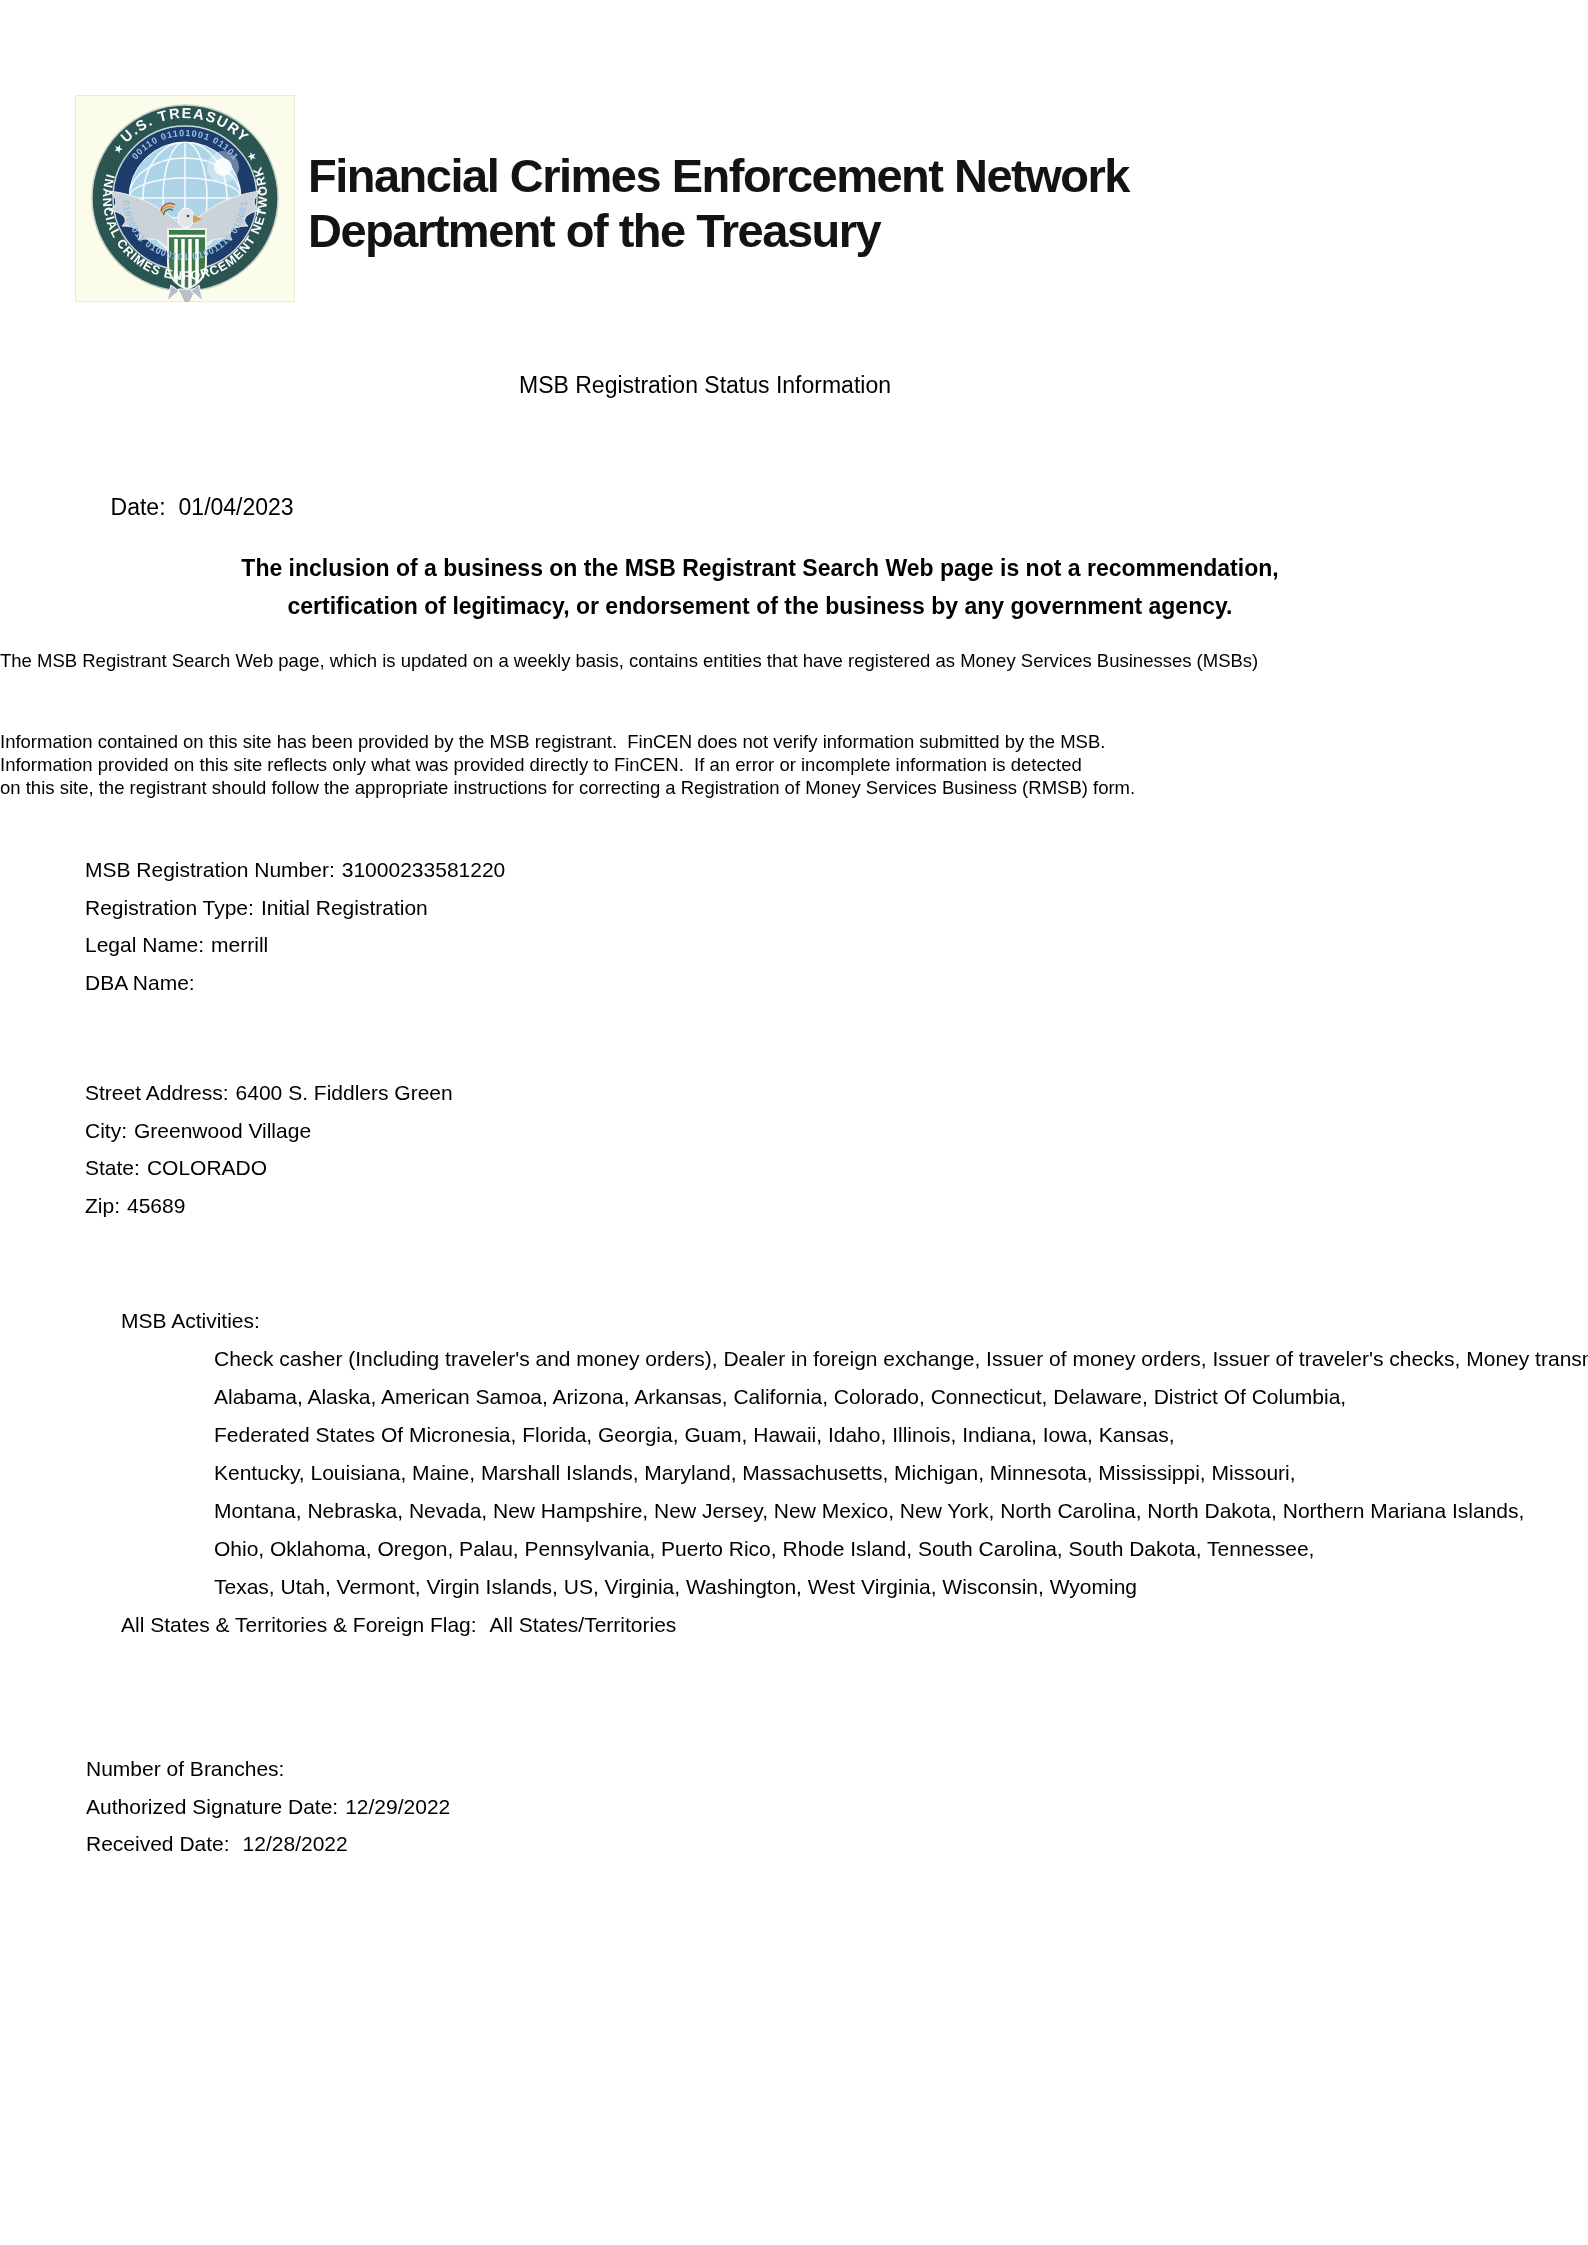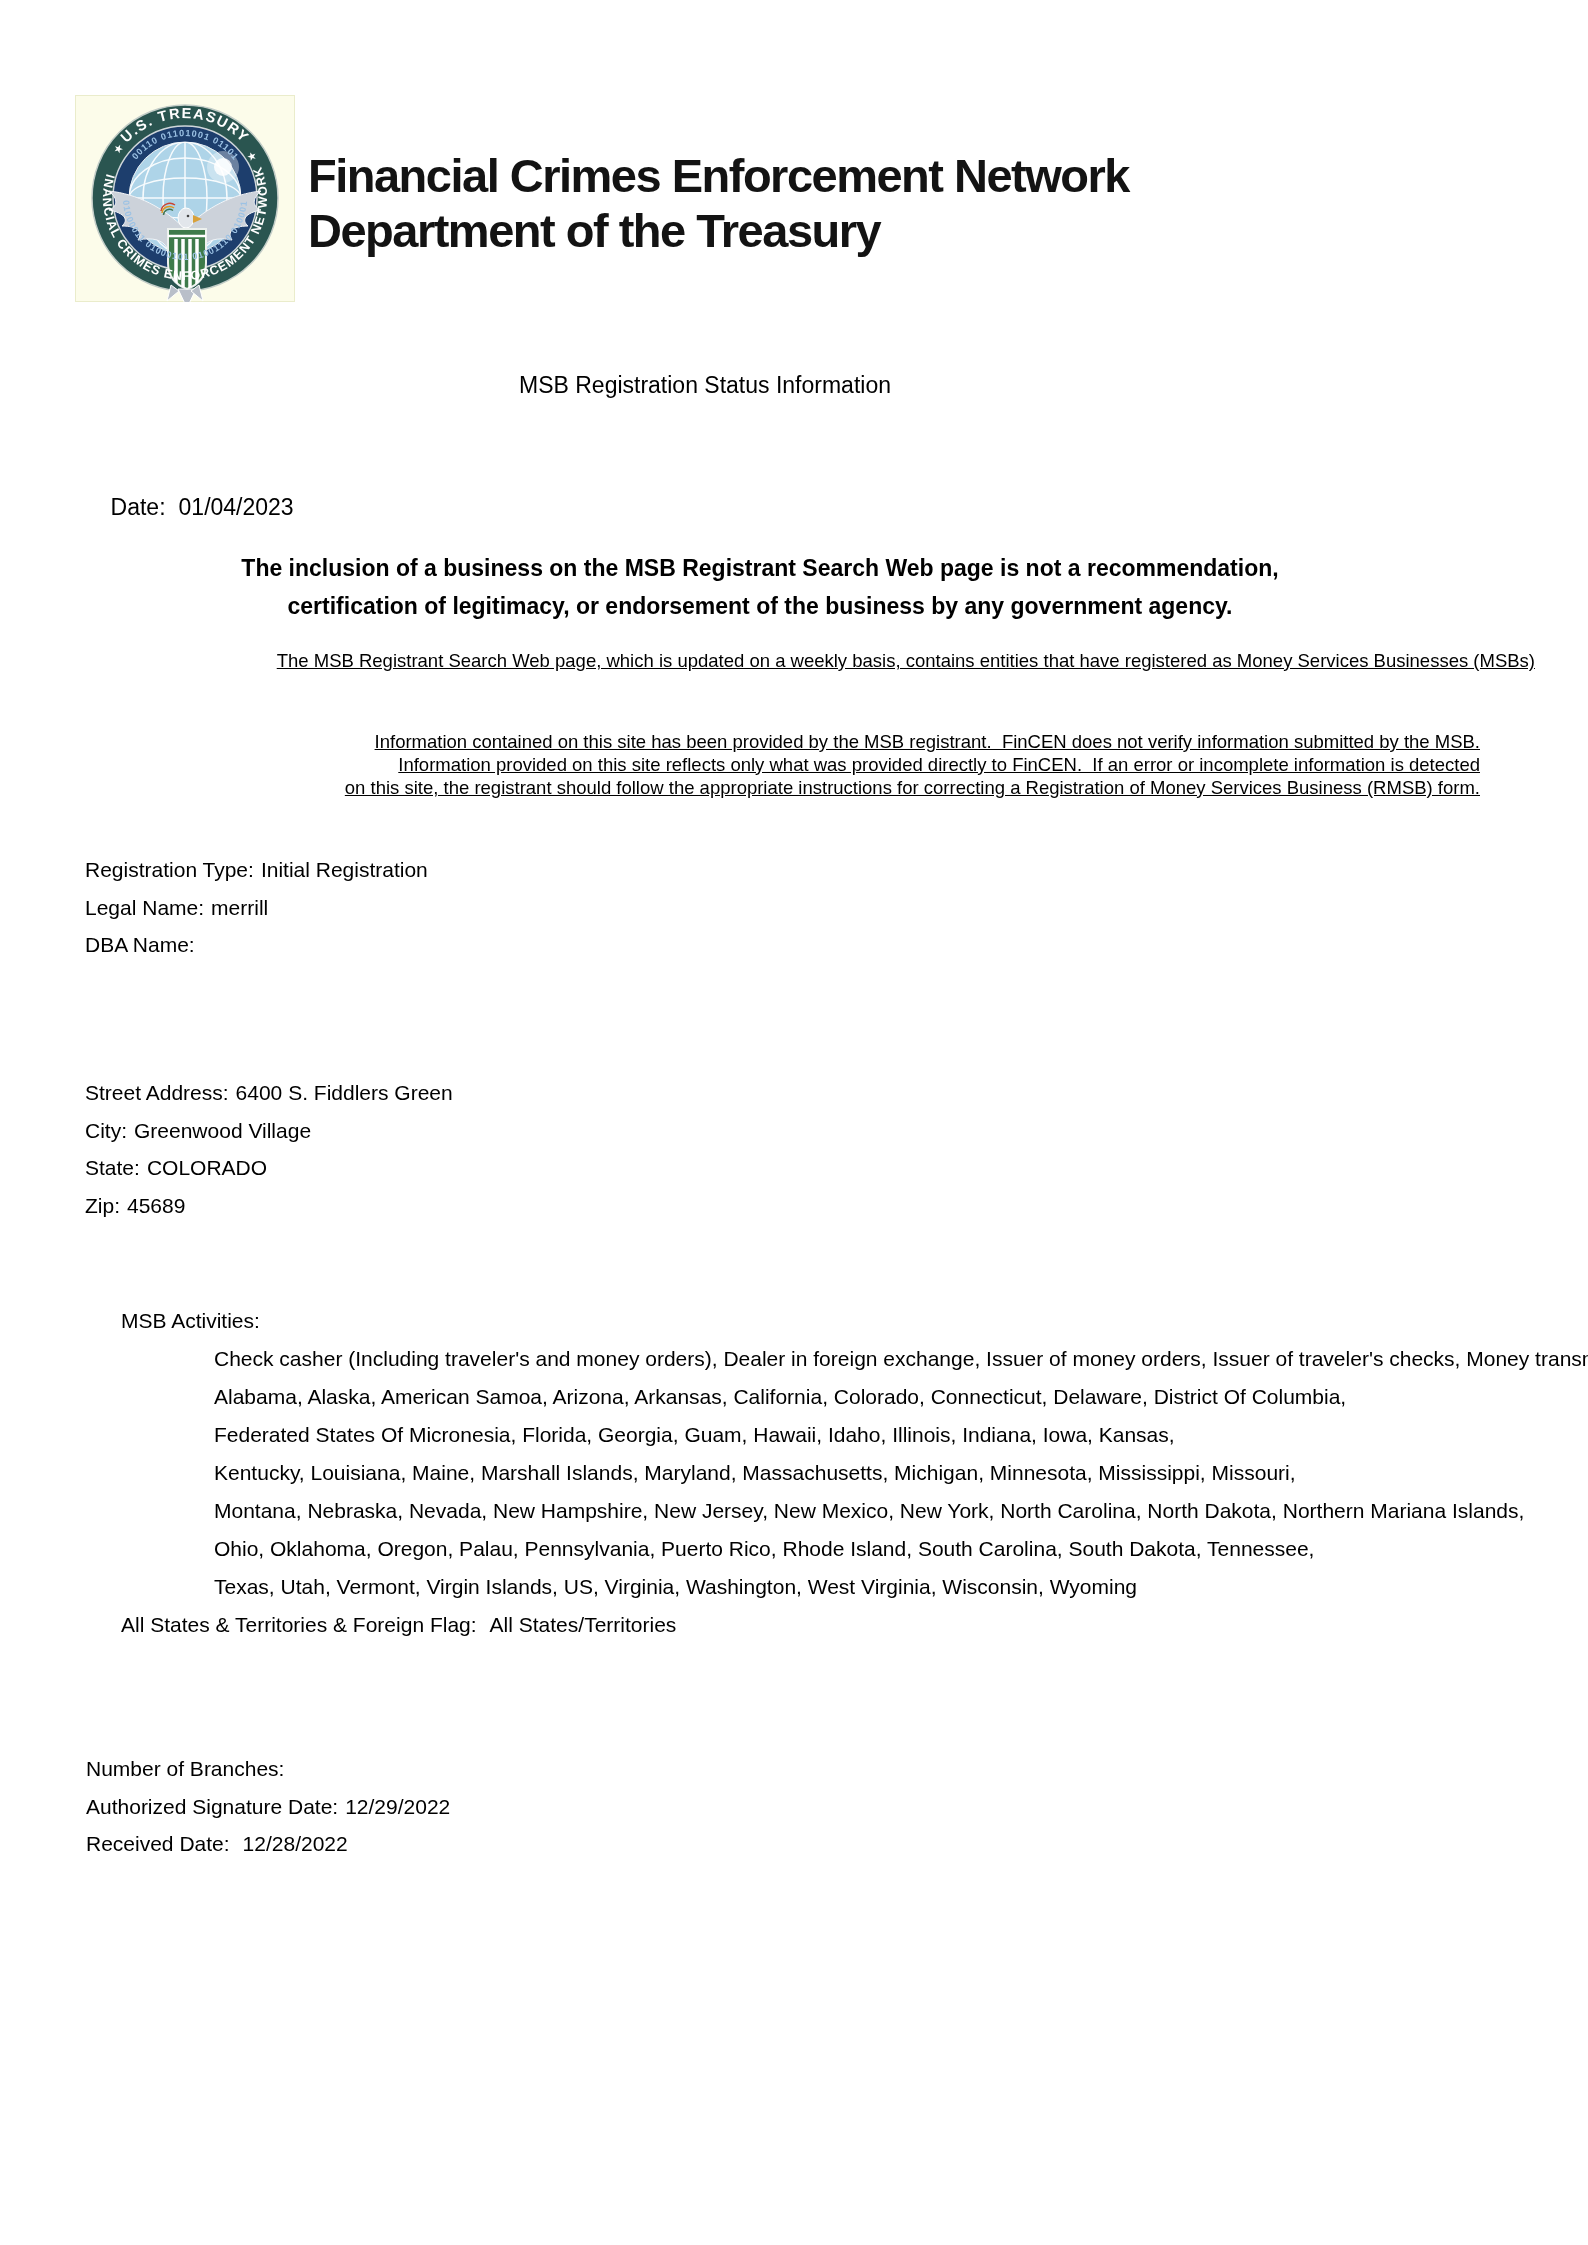--- a/index.html
+++ b/index.html
@@ -14,21 +14,21 @@
   .brand { left:308px; top:148px; font-weight:bold; font-size:47px;
            letter-spacing:-1.5px; line-height:55px; color:#131313; }
 
   
   .doc-title { left:0; top:372px; width:1410px; text-align:center; font-size:23px; }
   .date-line { left:85px; top:467px; font-size:23px; white-space:pre; }
 
   
   .notice { left:0; top:549px; width:1520px; text-align:center;
             font-size:23px; font-weight:bold; line-height:38px; }
-  .para { text-align:right; font-size:18.5px; line-height:23px;text-decoration:underline; }
+  .para { text-align:left; font-size:18.5px; line-height:23px; }
   .para div { white-space:pre; }
   .p1 { left:0; top:649px; width:1535px; }
   .p2 { left:0; top:730px; width:1480px; }
 
   
   .kv-block { font-size:21px; line-height:37.5px; }
   .reg  { left:85px; top:851px; }
   .addr { left:85px; top:1074px; }
   .foot { left:86px; top:1750px; }
   .kv .v  { margin-left:7px; }
@@ -133,20 +133,23 @@
   </div>
 
   <div class="abs para p2">
     <div>Information contained on this site has been provided by the MSB registrant.  FinCEN does not verify information submitted by the MSB.</div>
     <div>Information provided on this site reflects only what was provided directly to FinCEN.  If an error or incomplete information is detected</div>
     <div>on this site, the registrant should follow the appropriate instructions for correcting a Registration of Money Services Business (RMSB) form.</div>
   </div>
 
   <div class="abs kv-block reg">
     <div class="kv">
+      <span>MSB Registration Number:</span><span class="v">31000233581220</span>
+    </div>
+    <div class="kv">
       <span>Registration Type:</span><span class="v">Initial Registration</span>
     </div>
     <div class="kv">
       <span>Legal Name:</span><span class="v">merrill</span>
     </div>
     <div class="kv">
       <span>DBA Name:</span><span class="v"></span>
     </div>
   </div>
 

